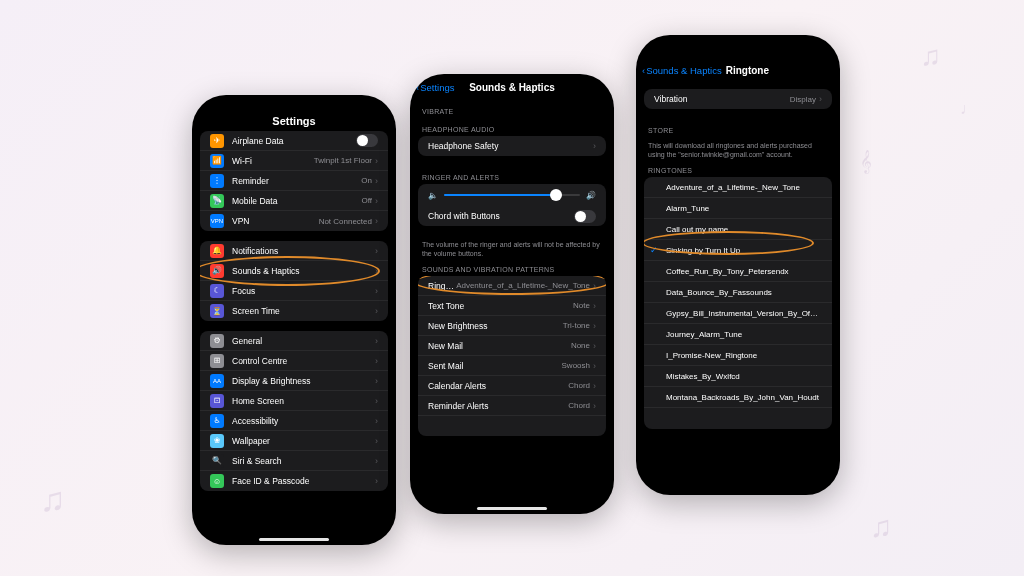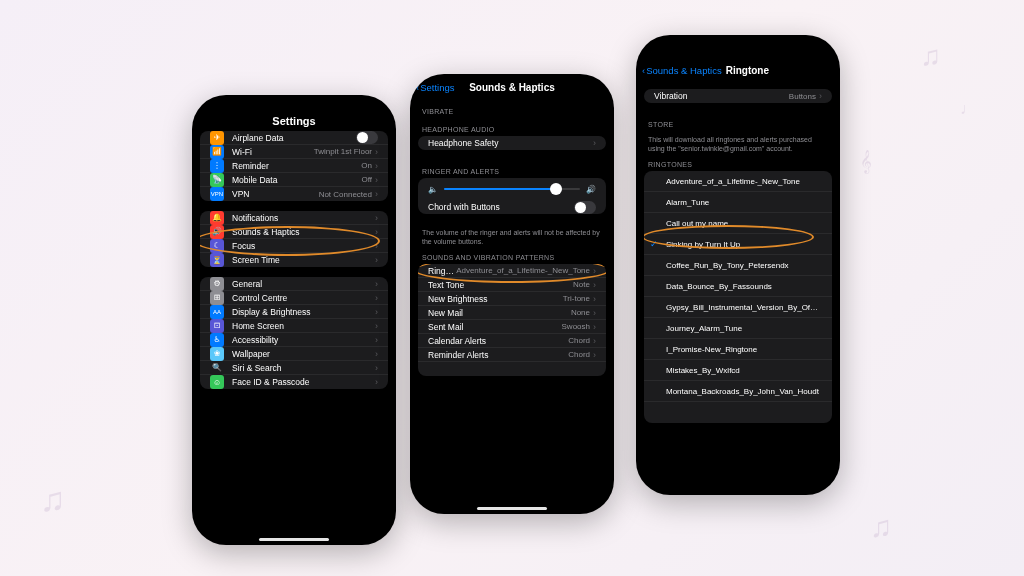--- a/index.html
+++ b/index.html
@@ -21,21 +21,21 @@
 
   .navbar { display:flex; align-items:center; height:26px; padding:0 6px; font-size:9.5px; position:relative;}
   .nav-back { color:#0a84ff; cursor:pointer; display:flex; align-items:center; gap:1px;}
   .nav-title { position:absolute; left:0; right:0; text-align:center; font-weight:600; font-size:10px;}
   .ph1 .nav-title { position:static; flex:1; text-align:center; font-weight:600; font-size:11px; margin-top:16px;}
 
   .section-header { font-size:7px; letter-spacing:0.3px; color:#8e8e93; padding:8px 12px 3px; text-transform:uppercase;}
   .section-note { font-size:7px; color:#8e8e93; padding:4px 12px 0; line-height:1.3;}
   .group { background:#1c1c1e; margin:0 8px 10px; border-radius:8px; overflow:hidden;}
   .row {
-    display:flex; align-items:center; padding:0 10px; height:14px;
+    display:flex; align-items:center; padding:0 10px; height:20px;
     border-bottom:0.5px solid #2a2a2c; font-size:8.5px; position:relative;
   }
   .row:last-child { border-bottom:none;}
   .row .label { flex:1; white-space:nowrap; overflow:hidden; text-overflow:ellipsis;}
   .row .value { color:#8e8e93; font-size:8px; margin-right:3px; white-space:nowrap;}
   .row .chev { color:#5a5a5e; font-size:9px;}
   .icon {
     width:14px;height:14px;border-radius:3px;margin-right:8px;
     display:flex;align-items:center;justify-content:center;font-size:8px;color:#fff;
   }
@@ -258,21 +258,21 @@
     <div class="nav-back">
       <span>‹</span>
       <span>Sounds &amp; Haptics</span>
     </div>
     <div class="nav-title" style="left:auto;right:auto;position:relative;margin-left:4px;font-weight:600;">Ringtone</div>
   </div>
   <div class="scroll">
     <div class="group" style="margin-top:6px;">
       <div class="row">
         <span class="label">Vibration</span>
-        <span class="value">Buttons</span>
+        <span class="value">Display</span>
         <span class="chev">›</span>
       </div>
     </div>
     <div class="section-header">STORE</div>
     <div class="section-note">This will download all ringtones and alerts purchased using the "senior.twinkle@gmail.com" account.</div>
     <div class="section-header">RINGTONES</div>
     <div class="group" id="p3ring" style="position:relative;">
       <div class="highlight-oval" style="left:-2px;top:54px;width:172px;height:24px;"></div>
     <div class="row ringtone-row">
           <span class="check"></span>

